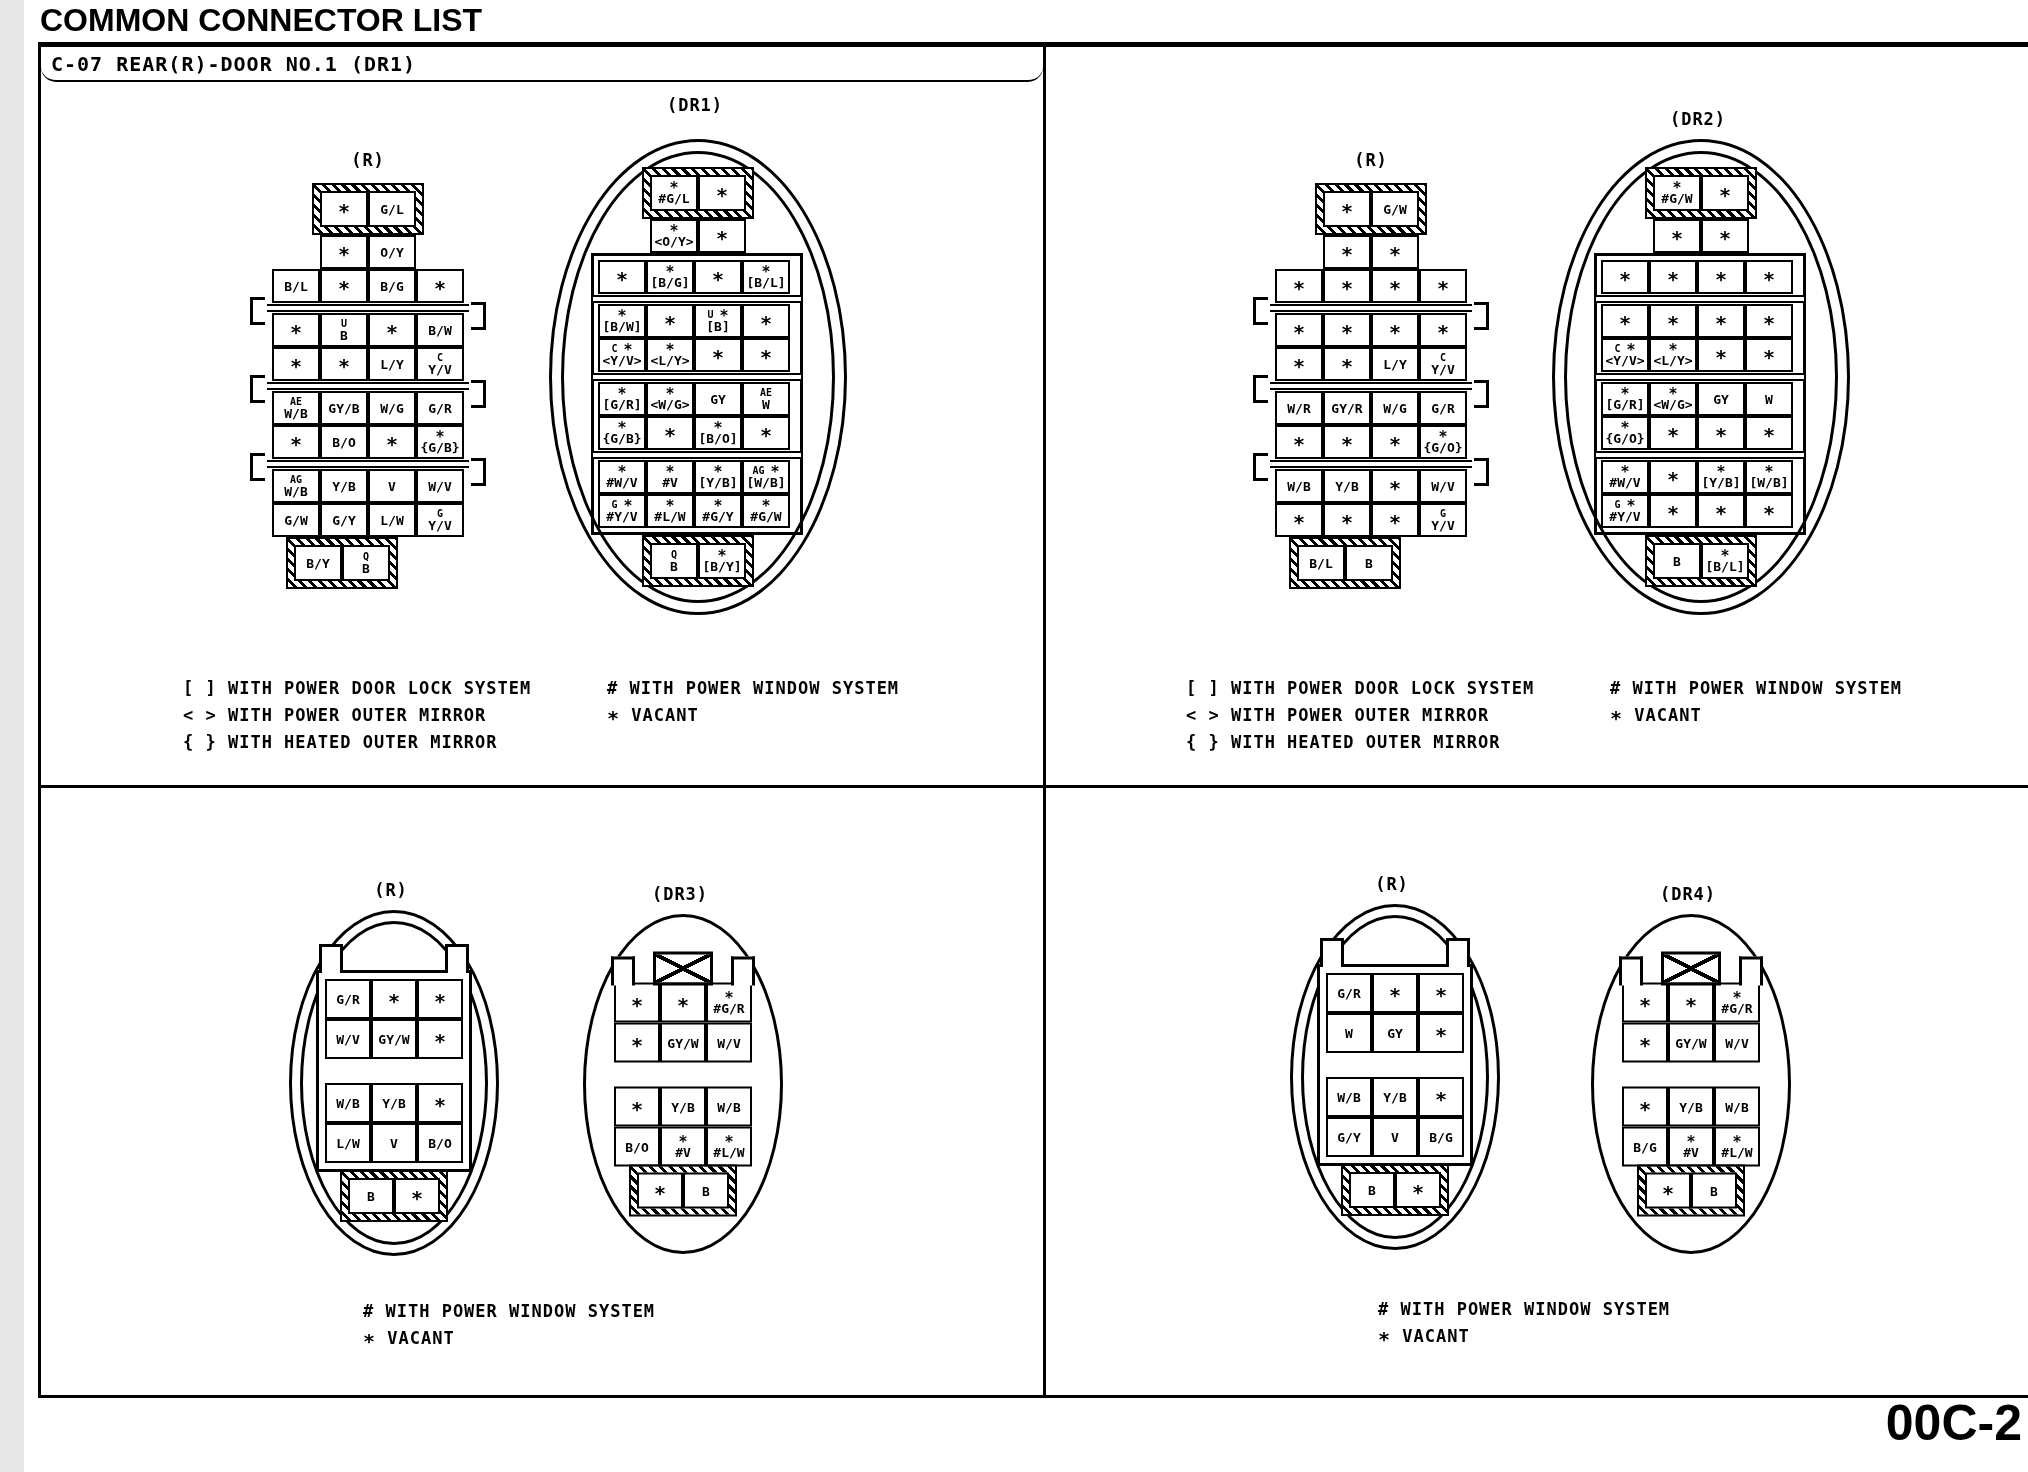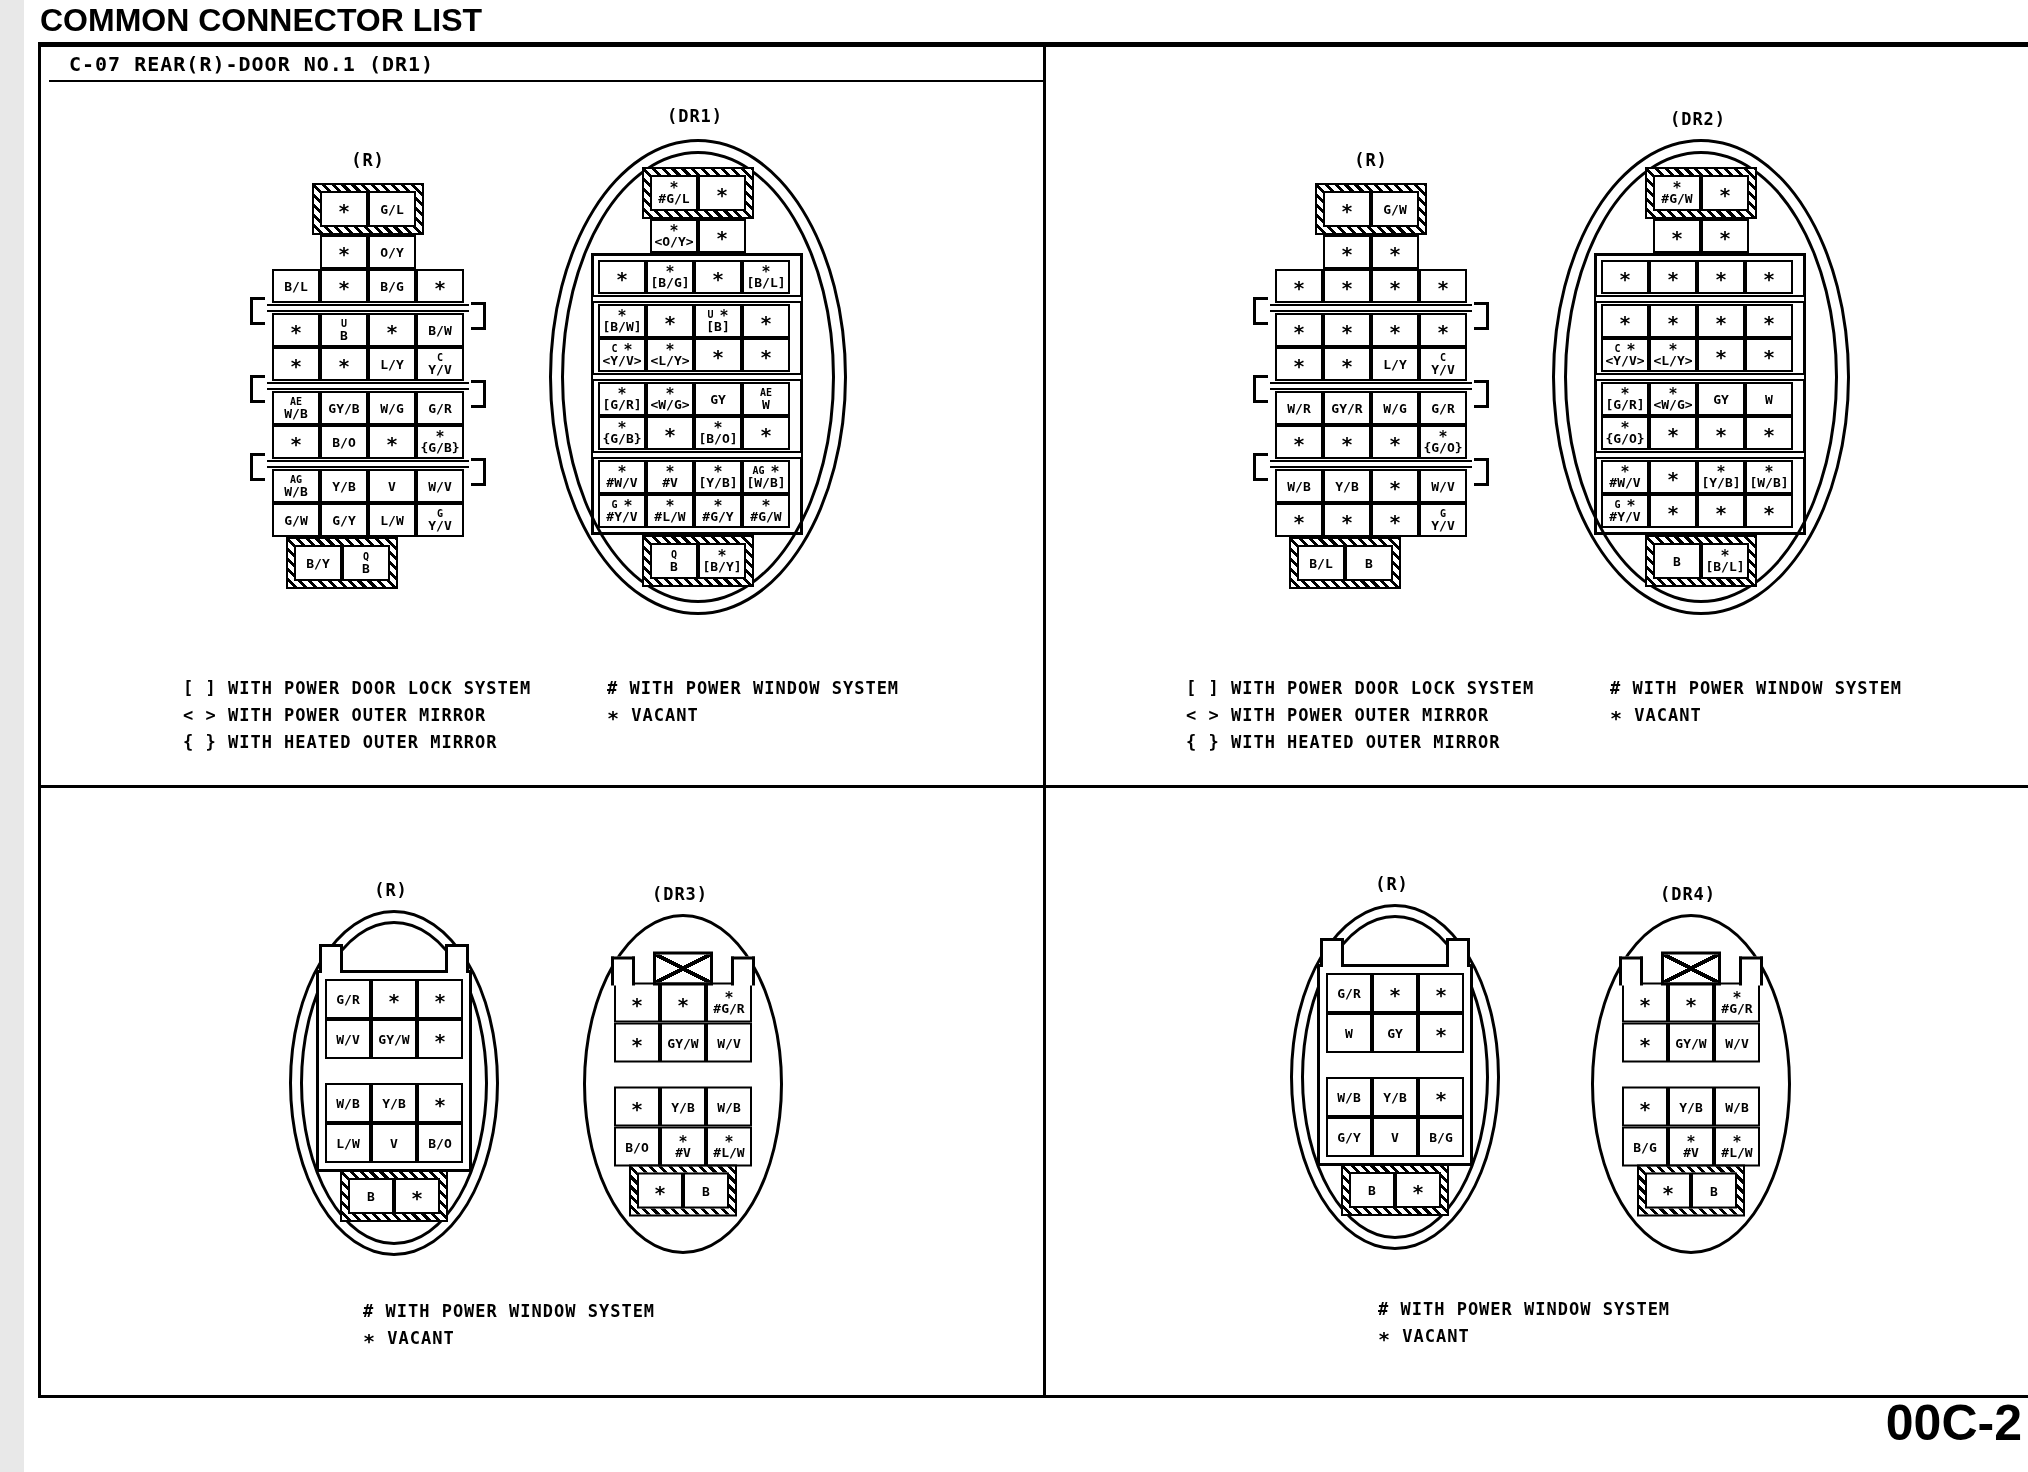--- a/index.html
+++ b/index.html
@@ -7,22 +7,22 @@
         font-family:"DejaVu Sans Mono",monospace;overflow:hidden;margin-left:24px;}
   .title{position:absolute;left:16px;top:2px;font:bold 32px "Liberation Sans",sans-serif;letter-spacing:0;}
   .frame{position:absolute;left:14px;top:42px;width:1996px;height:1348px;border:3px solid #000;border-top-width:5px;}
   .vdiv{position:absolute;left:1002px;top:0;bottom:0;width:3px;background:#000;}
   .hdiv{position:absolute;top:738px;left:0;right:0;height:3px;background:#000;}
   .quad{position:absolute;}
   .q1{left:0;top:0;width:1002px;height:738px;}
   .q2{left:1005px;top:0;width:991px;height:738px;}
   .q3{left:0;top:741px;width:1002px;height:607px;}
   .q4{left:1005px;top:741px;width:991px;height:607px;}
-  .qheader{position:absolute;left:8px;top:0;right:0;height:26px;border-bottom:2px solid #000;
-           padding:5px 0 2px 20px;font-weight:bold;font-size:20px;letter-spacing:1px;white-space:pre;}
+  .qheader{position:absolute;left:0;top:0;right:0;height:26px;border-bottom:2px solid #000;
+           padding:5px 0 2px 10px;font-weight:bold;font-size:20px;letter-spacing:1px;white-space:pre;border-radius:15px;}
   .conn-label{position:absolute;font-weight:bold;font-size:17px;letter-spacing:1px;text-align:center;}
 
   
   .crow{display:flex;}
   .cell{width:48px;height:34px;border:2px solid #000;background:#fff;box-sizing:border-box;
         display:flex;align-items:center;justify-content:center;flex-direction:column;
         font-weight:bold;font-size:13px;line-height:13px;letter-spacing:0;white-space:pre;}
   .cell .cs{display:block;font-size:10px;line-height:9px;height:10px;}
   .cell .cm{display:block;}
   .star{font-size:20px;line-height:0;position:relative;top:4px;}
@@ -149,21 +149,21 @@
               <div class="cell"><span class="cs">G</span><span class="cm">Y/V</span></div>
             </div>
           </div>
           <div class="cap off-l">
             <div class="crow cap-row">
               <div class="cell"><span class="cm">B/Y</span></div>
               <div class="cell"><span class="cs">Q</span><span class="cm">B</span></div>
             </div>
           </div>
         </div>
-      <div class="conn-label" style="left:508px;top:59px;width:292px;">(DR1)</div>
+      <div class="conn-label" style="left:508px;top:48px;width:292px;">(DR1)</div>
       <div class="oval-big" style="left:508px;top:92px;">
           <div class="ladder">
             <div class="cap centered">
               <div class="crow cap-row">
                 <div class="cell"><span class="cs"><span class="star">*</span></span><span class="cm">#G/L</span></div>
                 <div class="cell"><span class="cm"><span class="star">*</span></span></div>
               </div>
             </div>
             <div class="crow narrow centered">
               <div class="cell"><span class="cs"><span class="star">*</span></span><span class="cm">&lt;O/Y&gt;</span></div>

